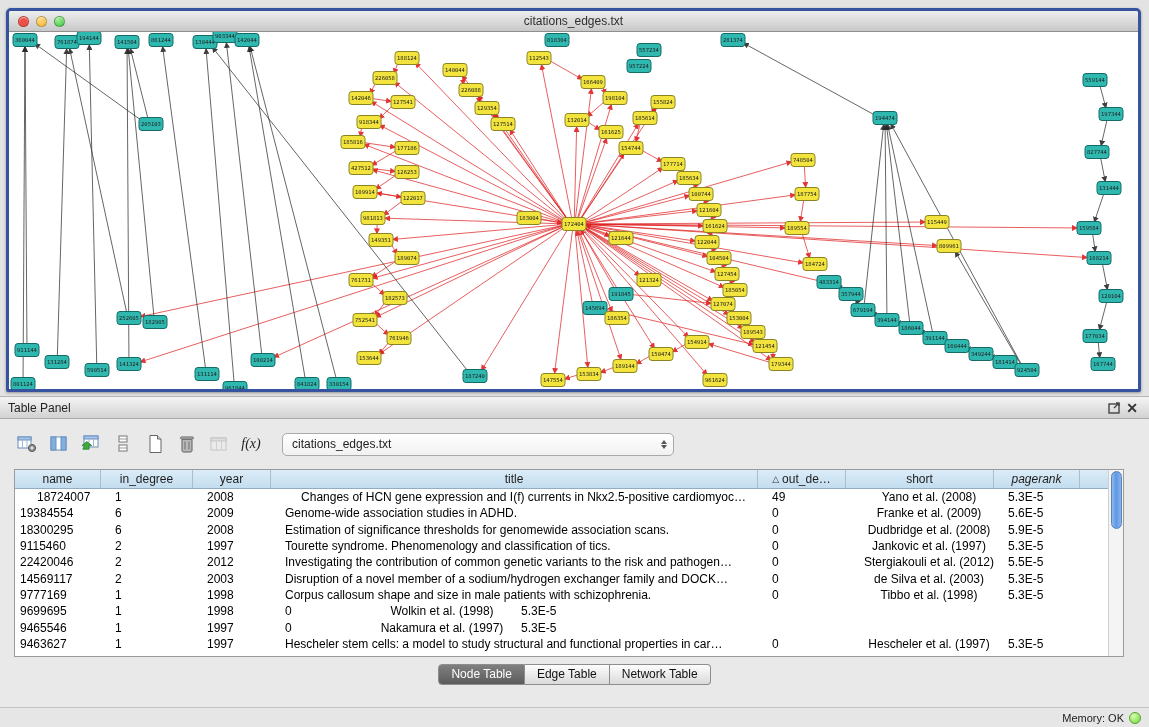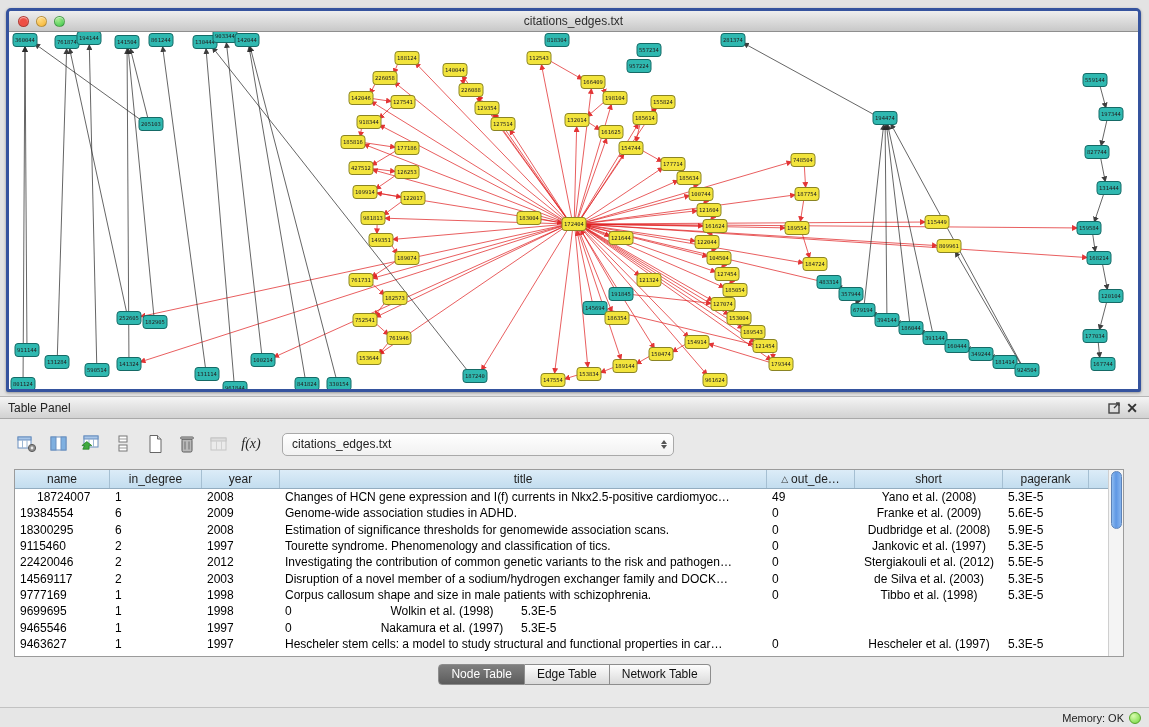--- a/index.html
+++ b/index.html
@@ -792,49 +792,49 @@
           <span class="arrows">
               <b class="up"></b>
               <b class="dn"></b>
             </span>
         </div>
       </div>
 
       <div class="table-wrap">
         <div class="grid">
           <div class="thead" id="thead-row">
-              <div class="th" style="width: 95px;">
+              <div class="th" style="width: 86px;">
                 <span>name</span>
               </div>
               <div class="th" style="width: 92px;">
                 <span>in_degree</span>
               </div>
               <div class="th" style="width: 78px;">
                 <span>year</span>
               </div>
               <div class="th" style="width: 487px;">
                 <span>title</span>
               </div>
               <div class="th" style="width: 88px;">
                 <span class="sort">△</span>
                 <span>out_de…</span>
               </div>
               <div class="th" style="width: 148px;">
                 <span>short</span>
               </div>
-              <div class="th" style="width: 86px;">
+              <div class="th" style="width: 86px; font-style: italic;">
                 <span>pagerank</span>
               </div>
             </div>
           <div id="tbody">
               <div class="tr">
                 <div class="td c0" style="width: 95px; padding-left: 22px;">18724007</div>
                 <div class="td c1" style="width: 92px;">1</div>
                 <div class="td c2" style="width: 78px;">2008</div>
-                <div class="td c3" style="width: 487px;">Changes of HCN gene expression and I(f) currents in Nkx2.5-positive cardiomyoc…</div>
+                <div class="td c3" style="width: 487px; text-align: center;">Changes of HCN gene expression and I(f) currents in Nkx2.5-positive cardiomyoc…</div>
                 <div class="td c4" style="width: 88px;">49</div>
                 <div class="td c5" style="width: 148px;">Yano et al. (2008)</div>
                 <div class="td c6" style="width: 86px;">5.3E-5</div>
               </div>
               <div class="tr">
                 <div class="td c0" style="width: 95px;">19384554</div>
                 <div class="td c1" style="width: 92px;">6</div>
                 <div class="td c2" style="width: 78px;">2009</div>
                 <div class="td c3" style="width: 487px;">Genome-wide association studies in ADHD.</div>
                 <div class="td c4" style="width: 88px;">0</div>

